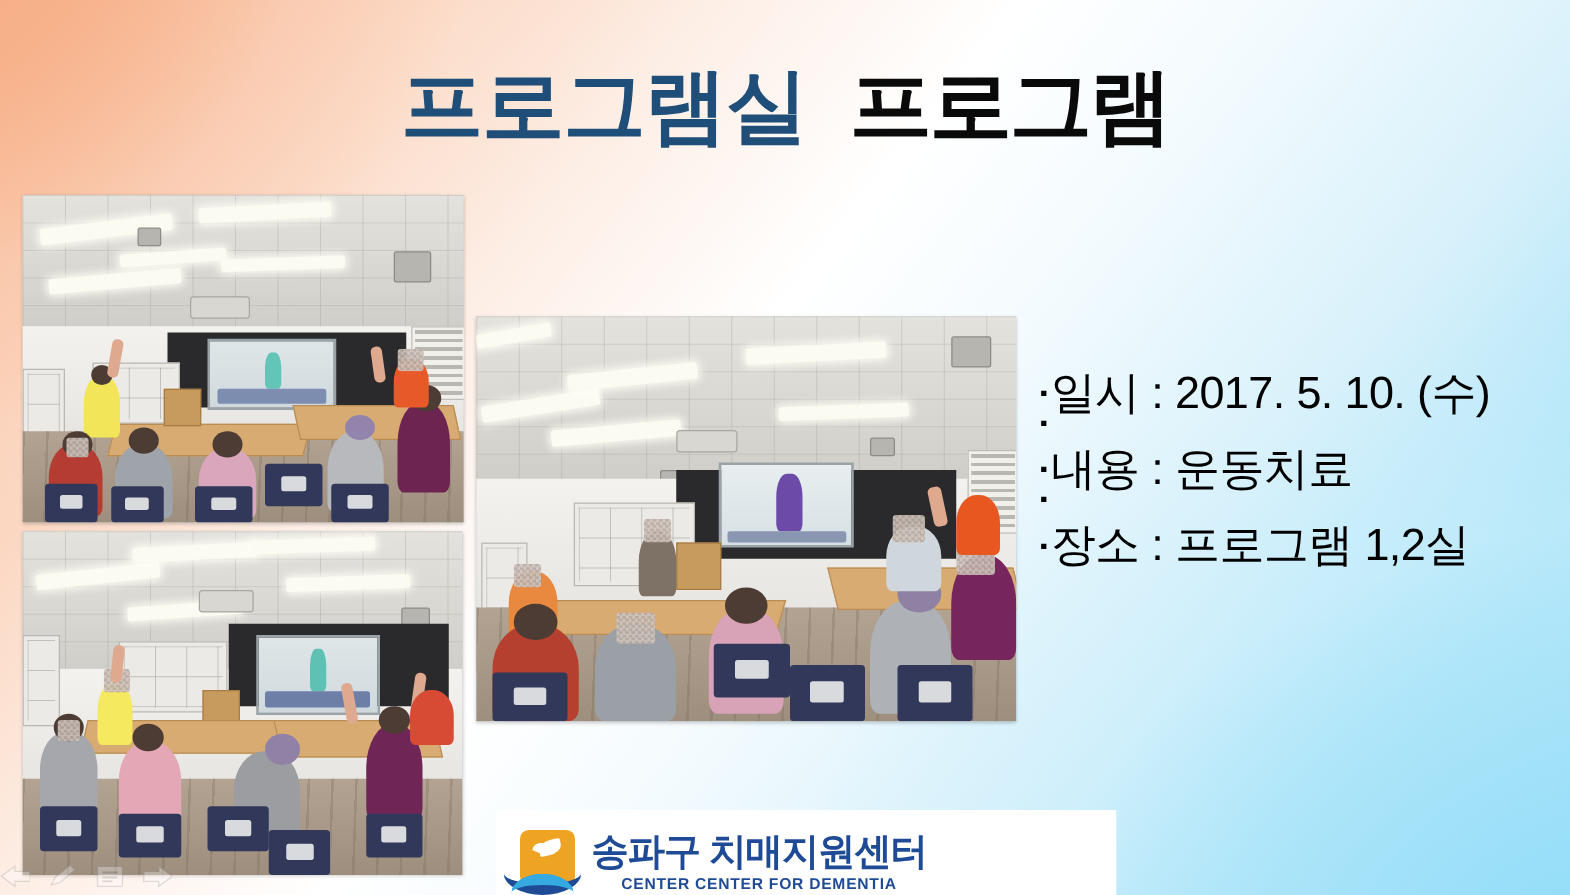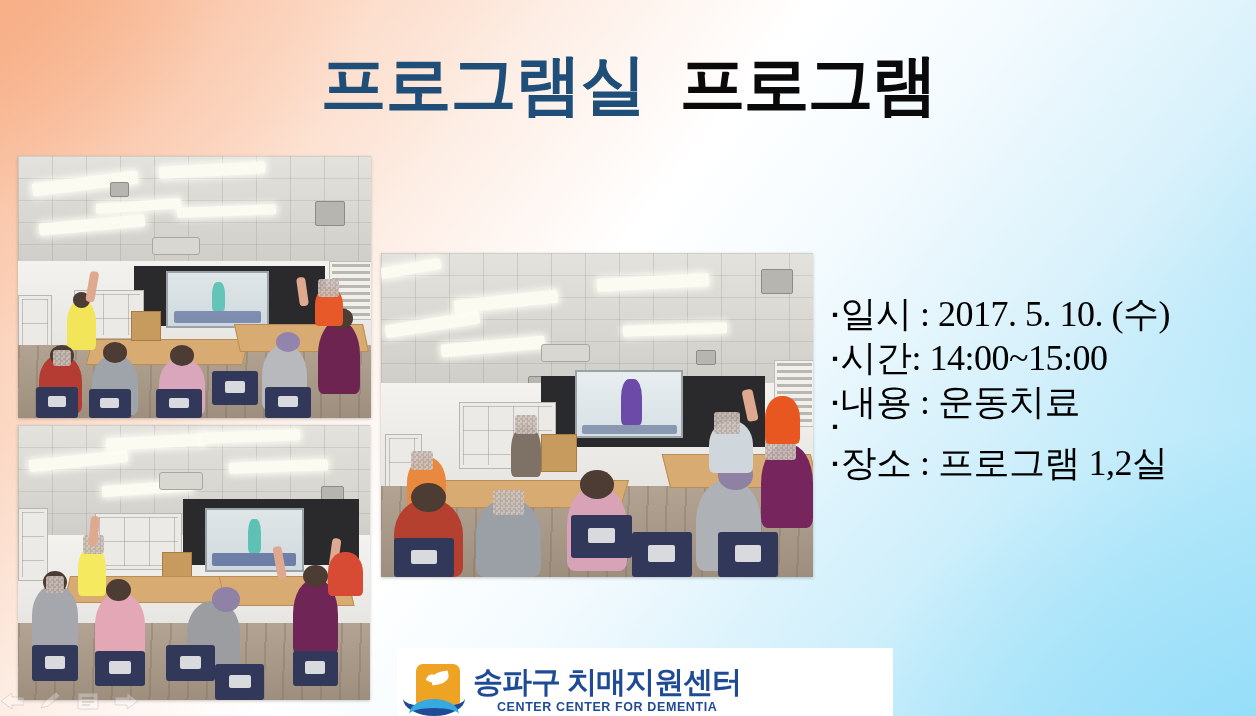--- a/index.html
+++ b/index.html
@@ -95,21 +95,21 @@
   
   #bullets{
     position:absolute;left:832px;top:292px;width:416px;
     color:#000;font-size:36px;line-height:44px;letter-spacing:-0.5px;
   }
   .bullet-line{display:flex;align-items:baseline;white-space:nowrap;}
   .bullet-mark{
     flex:0 0 auto;font-size:17px;line-height:1;margin-right:3px;
     position:relative;top:-6px;color:#000;
   }
-  .bullet-text{flex:0 0 auto;font-family:Liberation Serif, serif;}
+  .bullet-text{flex:0 0 auto;}
 
   
   #logo-band{
     position:absolute;left:397px;top:648px;width:496px;height:84px;
     background:#ffffff;display:flex;align-items:center;
   }
   #logo-mark{position:relative;width:62px;height:58px;margin-left:6px;flex:0 0 auto;}
   .lm-sq{position:absolute;left:13px;top:3px;width:44px;height:44px;
     background:#eea322;border-radius:7px;}
   .lm-leaf{position:absolute;left:28px;top:11px;width:18px;height:12px;
@@ -344,21 +344,20 @@
     </div>
   </div>
 
   <div id="bullets">
     <div class="bullet-line">
       <span class="bullet-mark">▪</span>
       <span class="bullet-text">일시 : 2017. 5. 10. (수)</span>
     </div>
     <div class="bullet-line">
       <span class="bullet-mark">▪</span>
-      <span class="bullet-text">시간:  14:00~15:00</span>
     </div>
     <div class="bullet-line">
       <span class="bullet-mark">▪</span>
       <span class="bullet-text">내용 : 운동치료</span>
     </div>
     <div class="bullet-line">
       <span class="bullet-mark">▪</span>
     </div>
     <div class="bullet-line">
       <span class="bullet-mark">▪</span>

